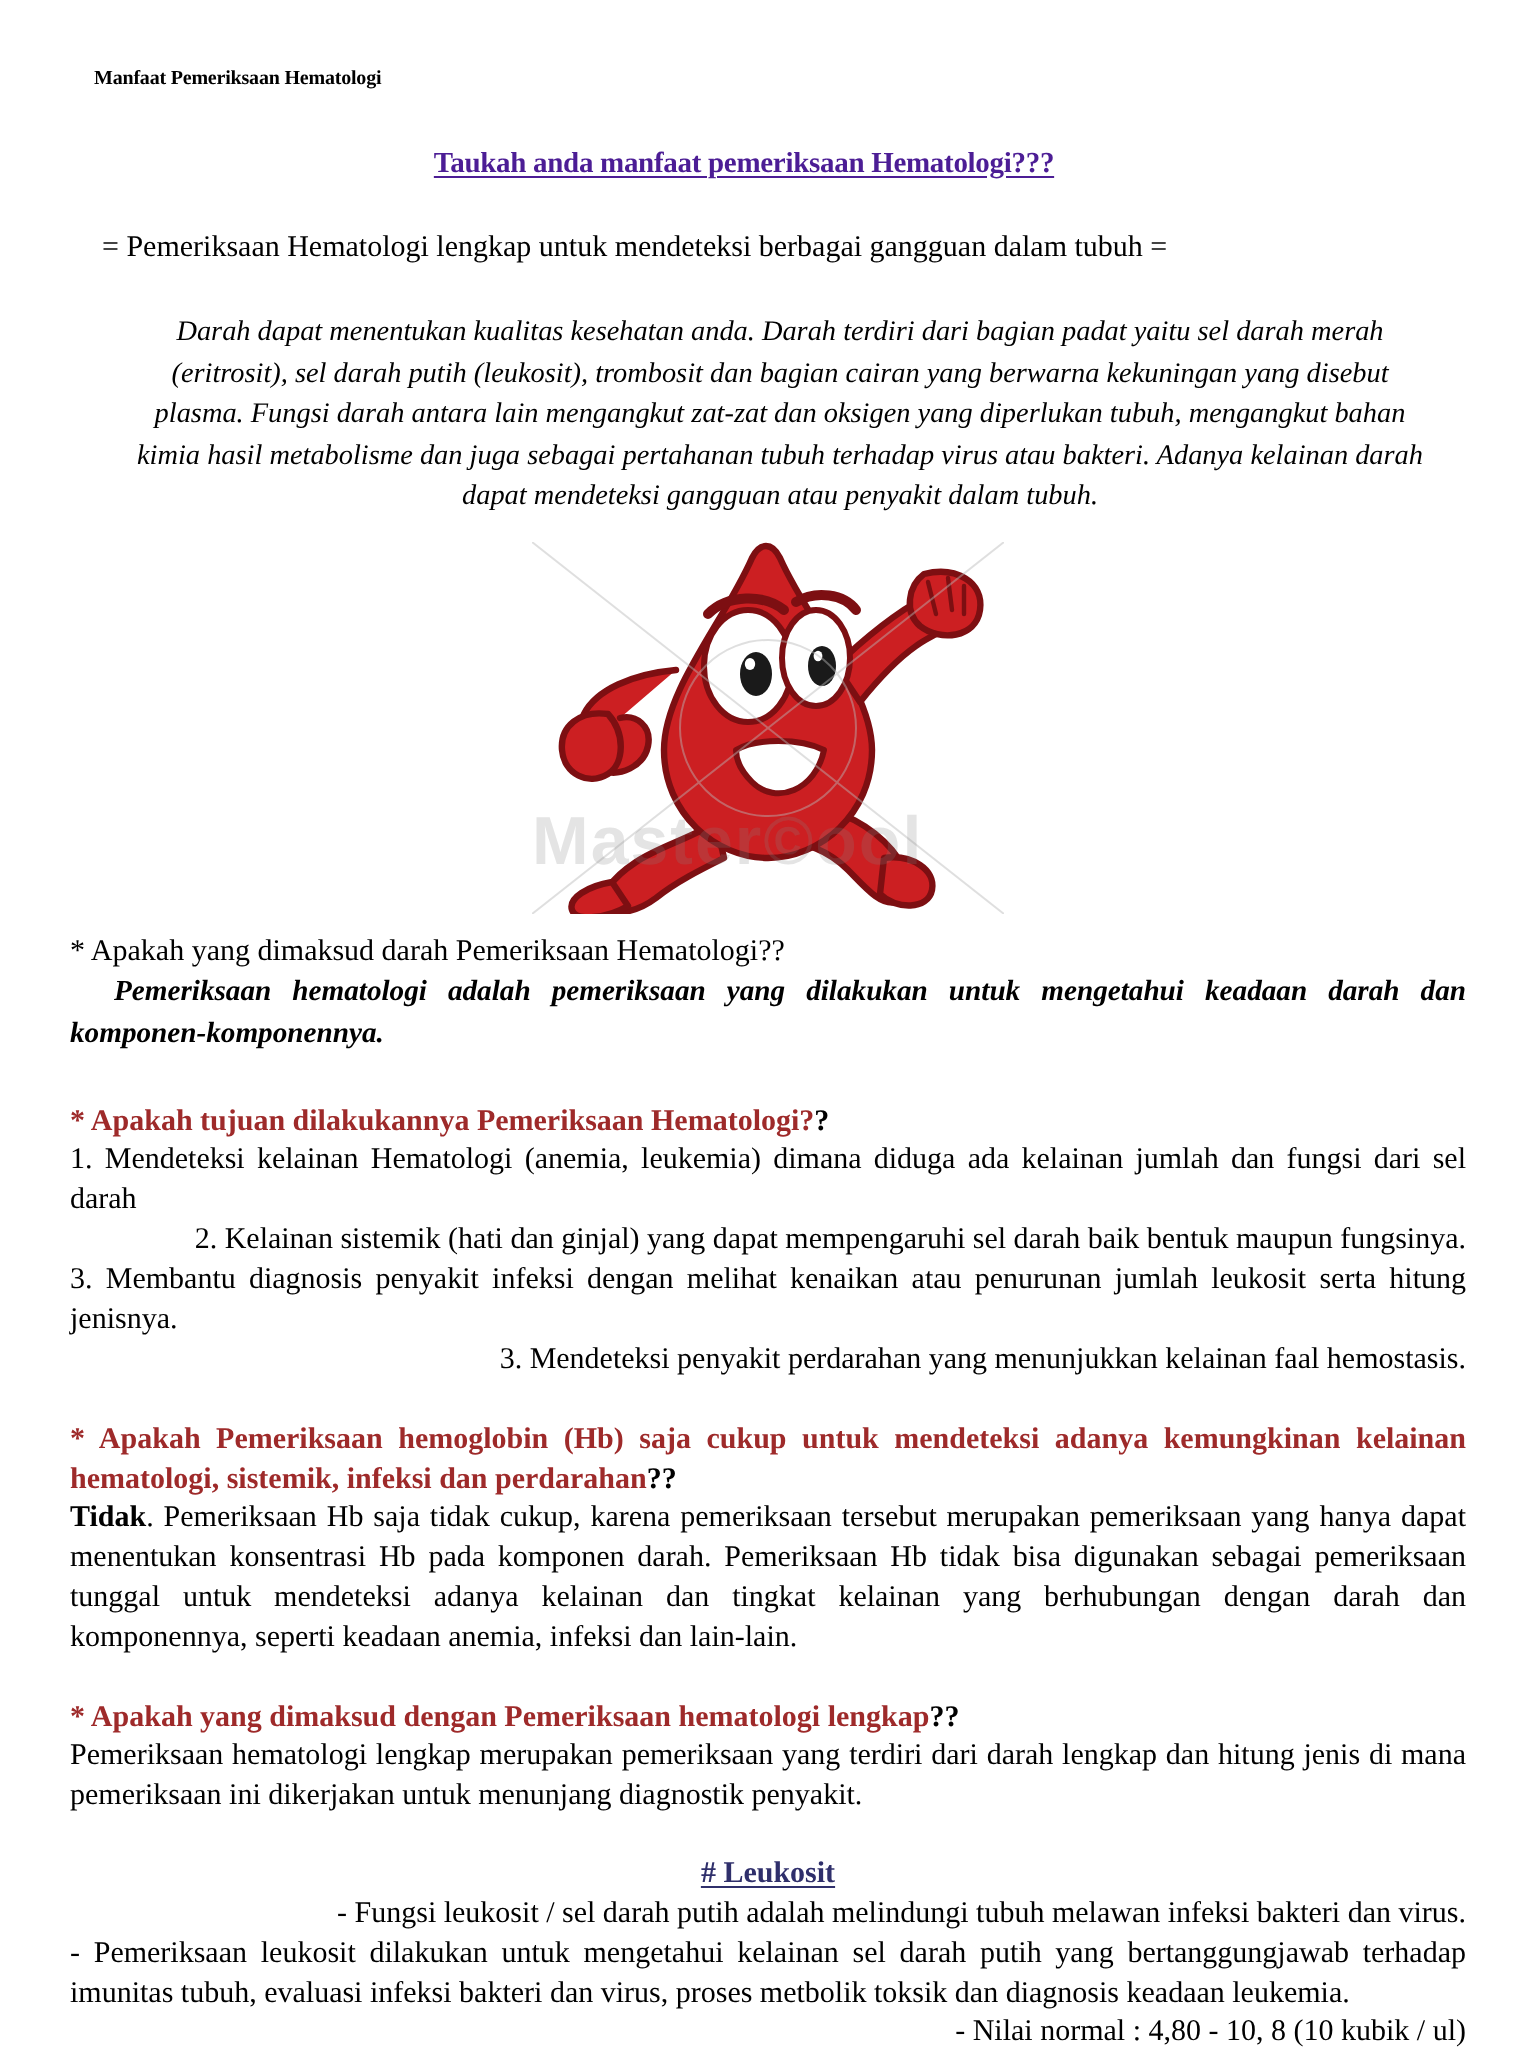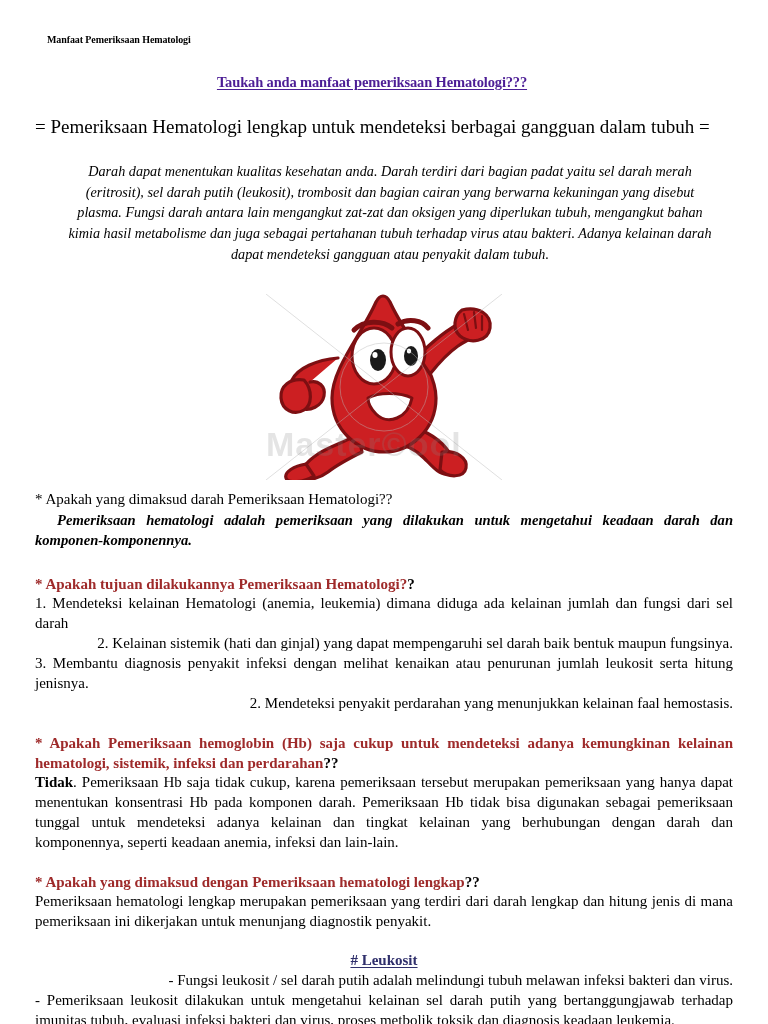--- a/index.html
+++ b/index.html
@@ -42,31 +42,31 @@
     display: inline-block;
     font-size: 14.5px;
     font-weight: bold;
     color: #4c1d95;
     text-decoration: underline;
     text-underline-offset: 2px;
     letter-spacing: -0.15px;
   }
 
   .lead-line {
-    font-size: 19px;
+    font-size: 15px;
     line-height: 1.3;
-    margin: 0 0 22px 0;
+    margin: 0 0 22px 16px;
   }
 
   .intro-italic {
     font-size: 14.2px;
     font-style: italic;
     line-height: 1.45;
     text-align: center;
-    margin: 0 0 22px 0;
+    margin: 0 0 4px 0;
     padding: 0 18px 0 30px;
   }
 
   
   .mascot-wrap {
     height: 196px;
     display: flex;
     align-items: flex-start;
     justify-content: center;
     padding-top: 8px;
@@ -215,21 +215,21 @@
 
   <p class="q-plain">* Apakah yang dimaksud darah Pemeriksaan Hematologi??</p>
   <p class="a-bolditalic">Pemeriksaan hematologi adalah pemeriksaan yang dilakukan untuk mengetahui keadaan darah  dan komponen-komponennya.</p>
 
   <div class="gap-md"></div>
 
   <p class="q-red"><span>* Apakah tujuan dilakukannya Pemeriksaan Hematologi?</span><span class="tail">?</span></p>
   <p class="body-text">1. Mendeteksi kelainan Hematologi (anemia, leukemia) dimana diduga ada kelainan jumlah dan fungsi  dari  sel darah</p>
   <p class="body-text nojust">2. Kelainan sistemik (hati dan ginjal) yang dapat mempengaruhi sel darah baik bentuk maupun fungsinya.</p>
   <p class="body-text">3. Membantu diagnosis penyakit infeksi dengan melihat kenaikan atau penurunan jumlah leukosit serta hitung jenisnya.</p>
-  <p class="body-text nojust">2. Mendeteksi penyakit perdarahan yang menunjukkan kelainan faal hemostasis.</p>
+  <p class="body-text nojust">3. Mendeteksi penyakit perdarahan yang menunjukkan kelainan faal hemostasis.</p>
 
   <div class="gap-md"></div>
 
   <p class="q-red"><span>* Apakah Pemeriksaan hemoglobin (Hb) saja cukup untuk mendeteksi adanya kemungkinan kelainan hematologi, sistemik, infeksi dan perdarahan</span><span class="tail">??</span></p>
   <p class="body-text"><b>Tidak</b><span>. Pemeriksaan Hb saja tidak cukup, karena pemeriksaan tersebut merupakan pemeriksaan yang hanya dapat menentukan konsentrasi Hb pada komponen darah. Pemeriksaan Hb tidak bisa digunakan sebagai pemeriksaan tunggal untuk mendeteksi adanya kelainan dan tingkat kelainan yang berhubungan dengan darah dan komponennya, seperti keadaan anemia, infeksi dan lain-lain.</span></p>
 
   <div class="gap-md"></div>
 
   <p class="q-red"><span>* Apakah yang dimaksud dengan Pemeriksaan hematologi lengkap</span><span class="tail">??</span></p>
   <p class="body-text">Pemeriksaan hematologi lengkap merupakan pemeriksaan yang terdiri dari darah lengkap dan hitung jenis di mana pemeriksaan ini dikerjakan untuk menunjang diagnostik penyakit.</p>

